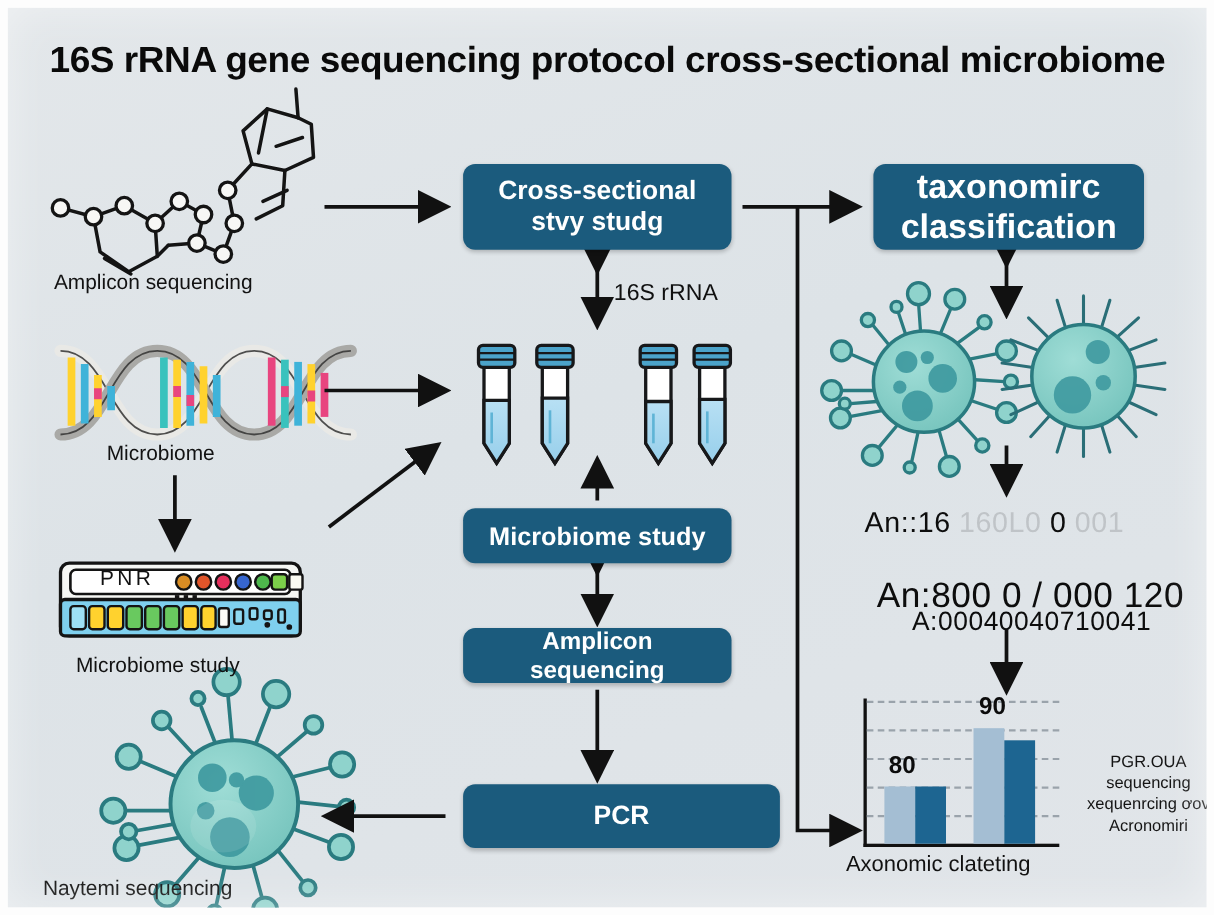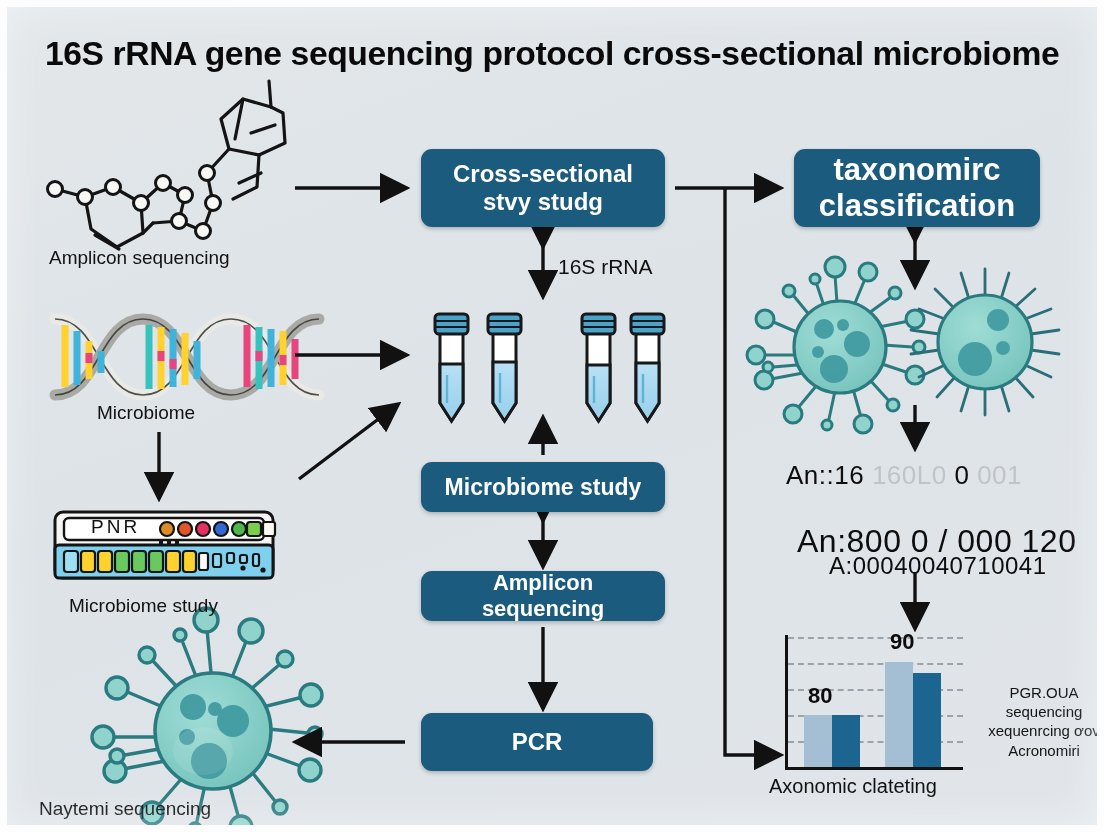--- a/index.html
+++ b/index.html
@@ -60,21 +60,21 @@
     box-shadow: 0 2px 4px rgba(0,0,0,0.22);
     padding: 4px 8px;
     box-sizing: border-box;
   }
   .fbox .l2 { display: block; }
 
   #box-cross { left: 414px; top: 142px; width: 244px; height: 78px; font-size: 24px; }
   #box-taxo  { left: 787px; top: 142px; width: 246px; height: 78px; font-size: 31px; }
   #box-micro { left: 414px; top: 455px; width: 244px; height: 50px; font-size: 23px; }
   #box-ampl  { left: 414px; top: 564px; width: 244px; height: 50px; font-size: 22px; }
-  #box-pcr   { left: 414px; top: 706px; width: 232px; height: 58px; font-size: 24px; }
+  #box-pcr   { left: 414px; top: 706px; width: 288px; height: 58px; font-size: 24px; }
 
   
   .icon-label {
     position: absolute;
     font-size: 19px;
     color: #121212;
     white-space: nowrap;
   }
   #lab-amplicon { left: 42px; top: 240px; }
   #lab-microbiome { left: 90px; top: 395px; }

